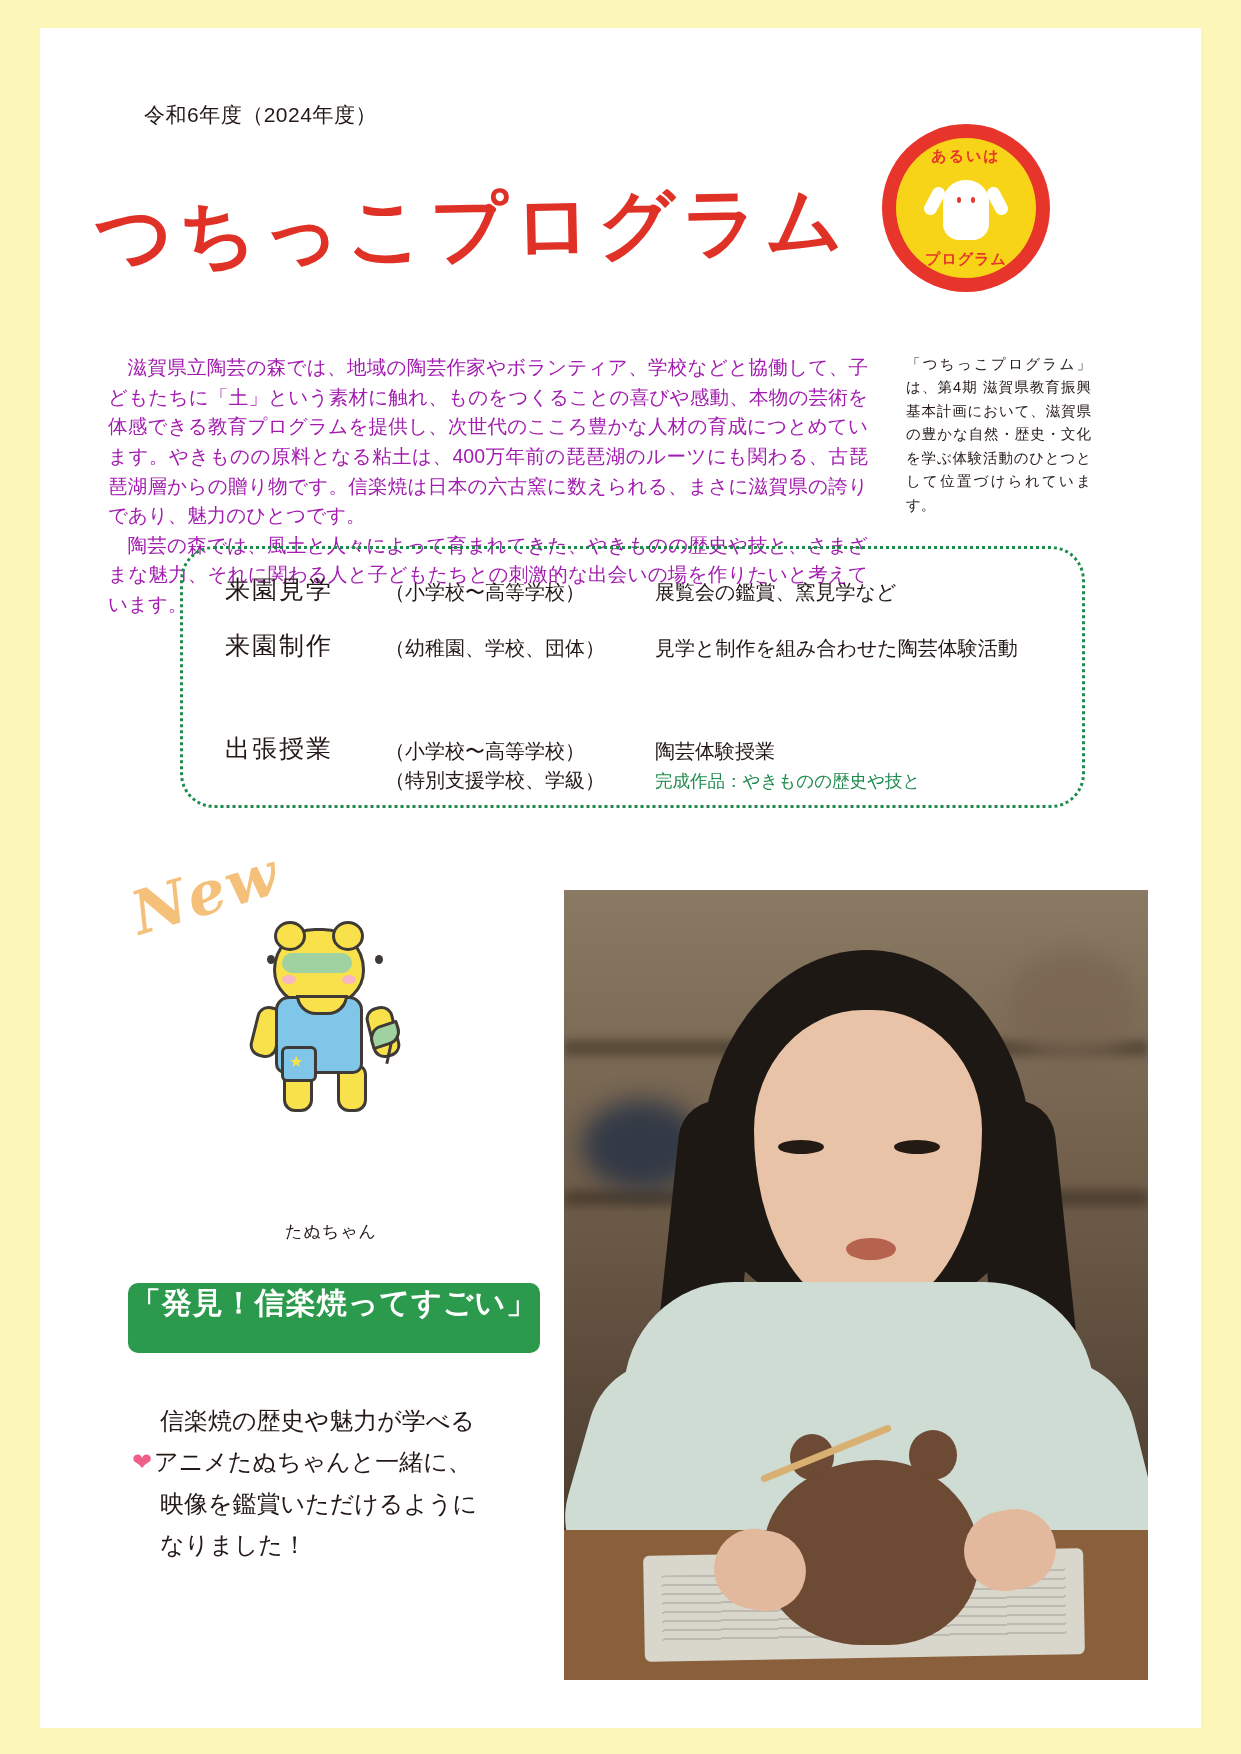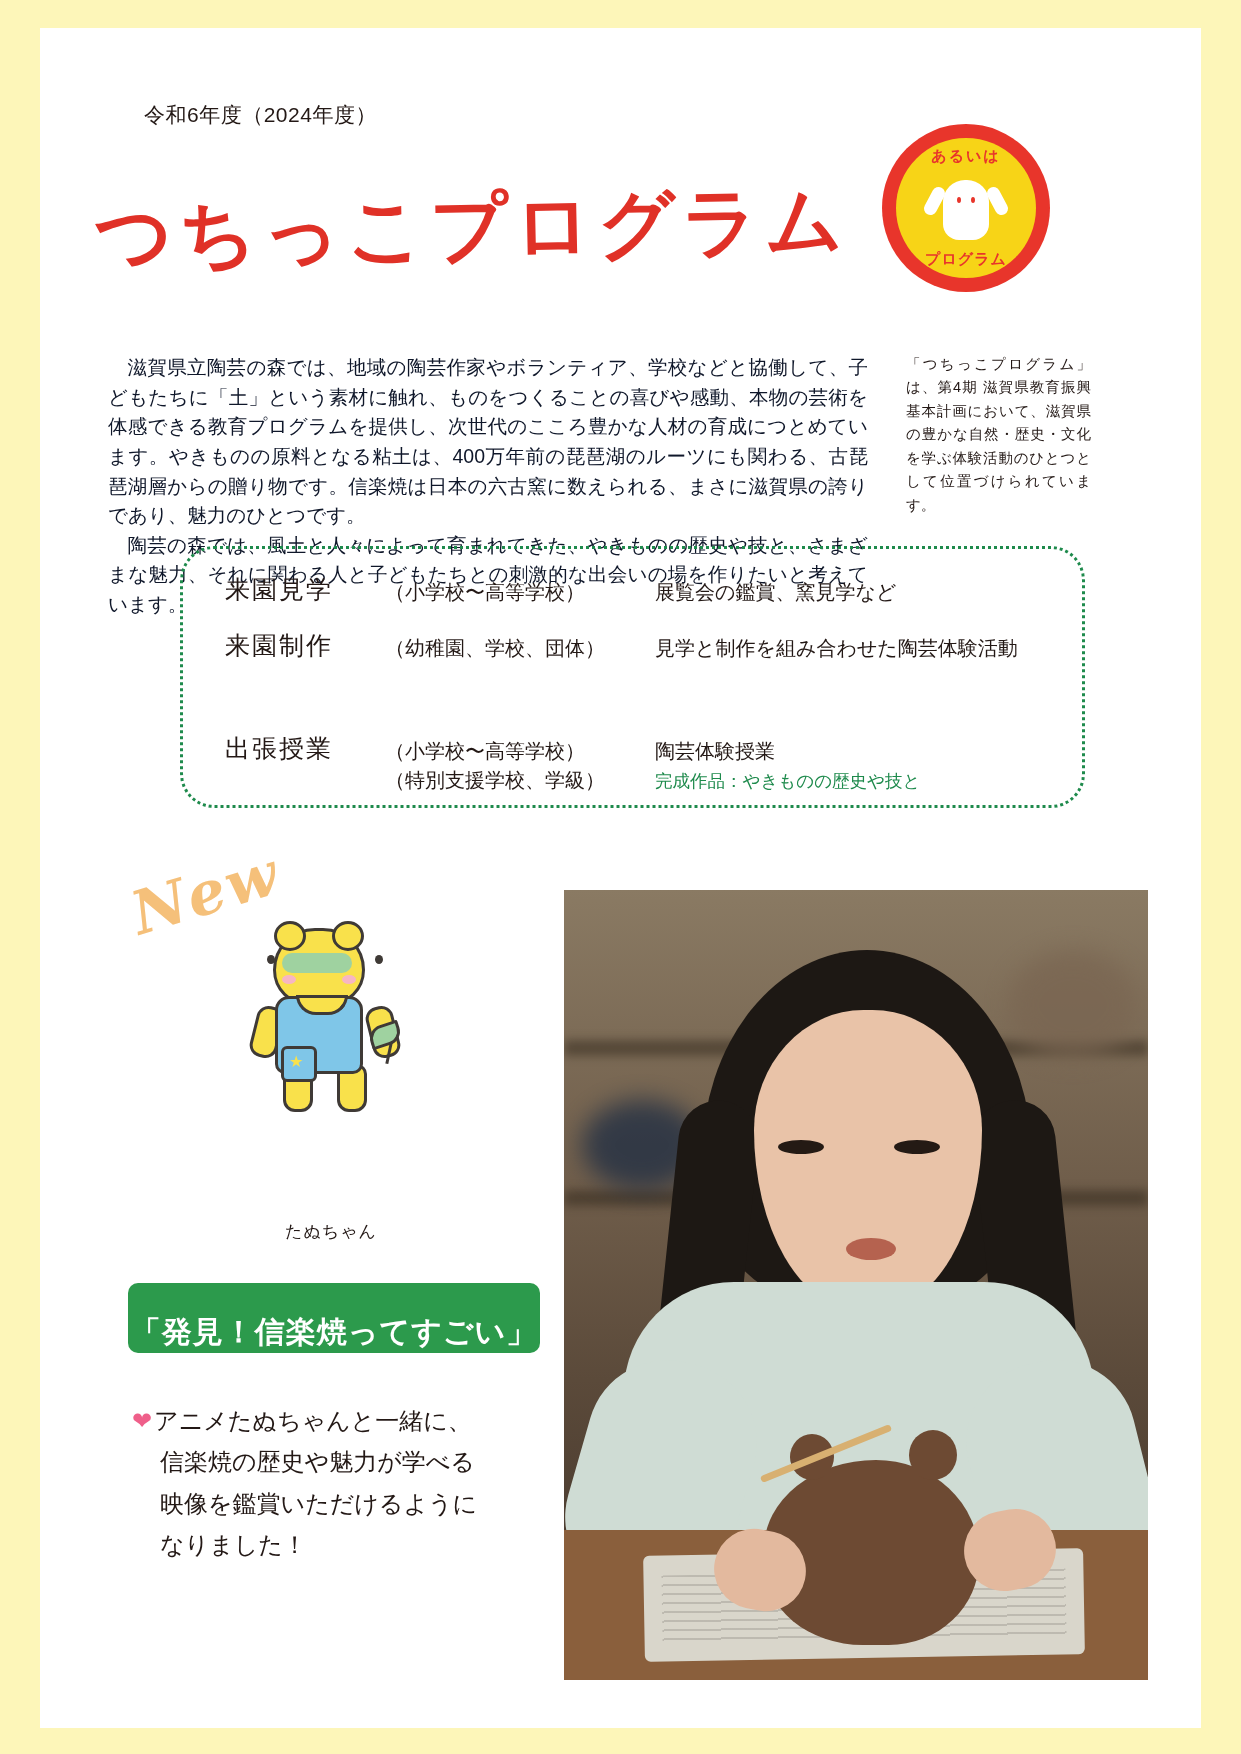--- a/index.html
+++ b/index.html
@@ -126,21 +126,21 @@
   }
 
   
   .intro {
     position: absolute;
     left: 68px;
     top: 325px;
     width: 760px;
     font-size: 19.5px;
     line-height: 1.52;
-    color: #0f172a;
+    color: #a21caf;
     text-align: justify;
   }
   .intro p { margin: 0; text-indent: 1em; }
 
   .side-note {
     position: absolute;
     left: 866px;
     top: 325px;
     width: 185px;
     font-size: 14.5px;
@@ -344,21 +344,21 @@
   
   .green-pill {
     position: absolute;
     left: 88px;
     top: 1255px;
     width: 412px;
     height: 70px;
     background: #2c9a4c;
     border-radius: 10px;
     display: flex;
-    align-items: flex-end;
+    align-items: flex-start;
     justify-content: center;
   }
   .green-pill span {
     color: #ffffff;
     font-size: 30px;
     font-weight: bold;
     letter-spacing: 1px;
   }
 
   
@@ -623,22 +623,22 @@
     <div class="m-leaf"></div>
   </div>
 
   <div class="mascot-caption">たぬちゃん</div>
 
   <div class="green-pill">
     <span>「発見！信楽焼ってすごい」</span>
   </div>
 
   <div class="heart-block">
+    <span class="ln">信楽焼の歴史や魅力が学べる</span>
     <span class="ln first"><span class="heart">❤</span><span>アニメたぬちゃんと一緒に、</span></span>
-    <span class="ln">信楽焼の歴史や魅力が学べる</span>
     <span class="ln">映像を鑑賞いただけるように</span>
     <span class="ln">なりました！</span>
   </div>
 
   <div class="photo">
     <div class="ph-bg"></div>
     <div class="ph-shelf s1"></div>
     <div class="ph-shelf s2"></div>
     <div class="ph-blob b1"></div>
     <div class="ph-blob b2"></div>

